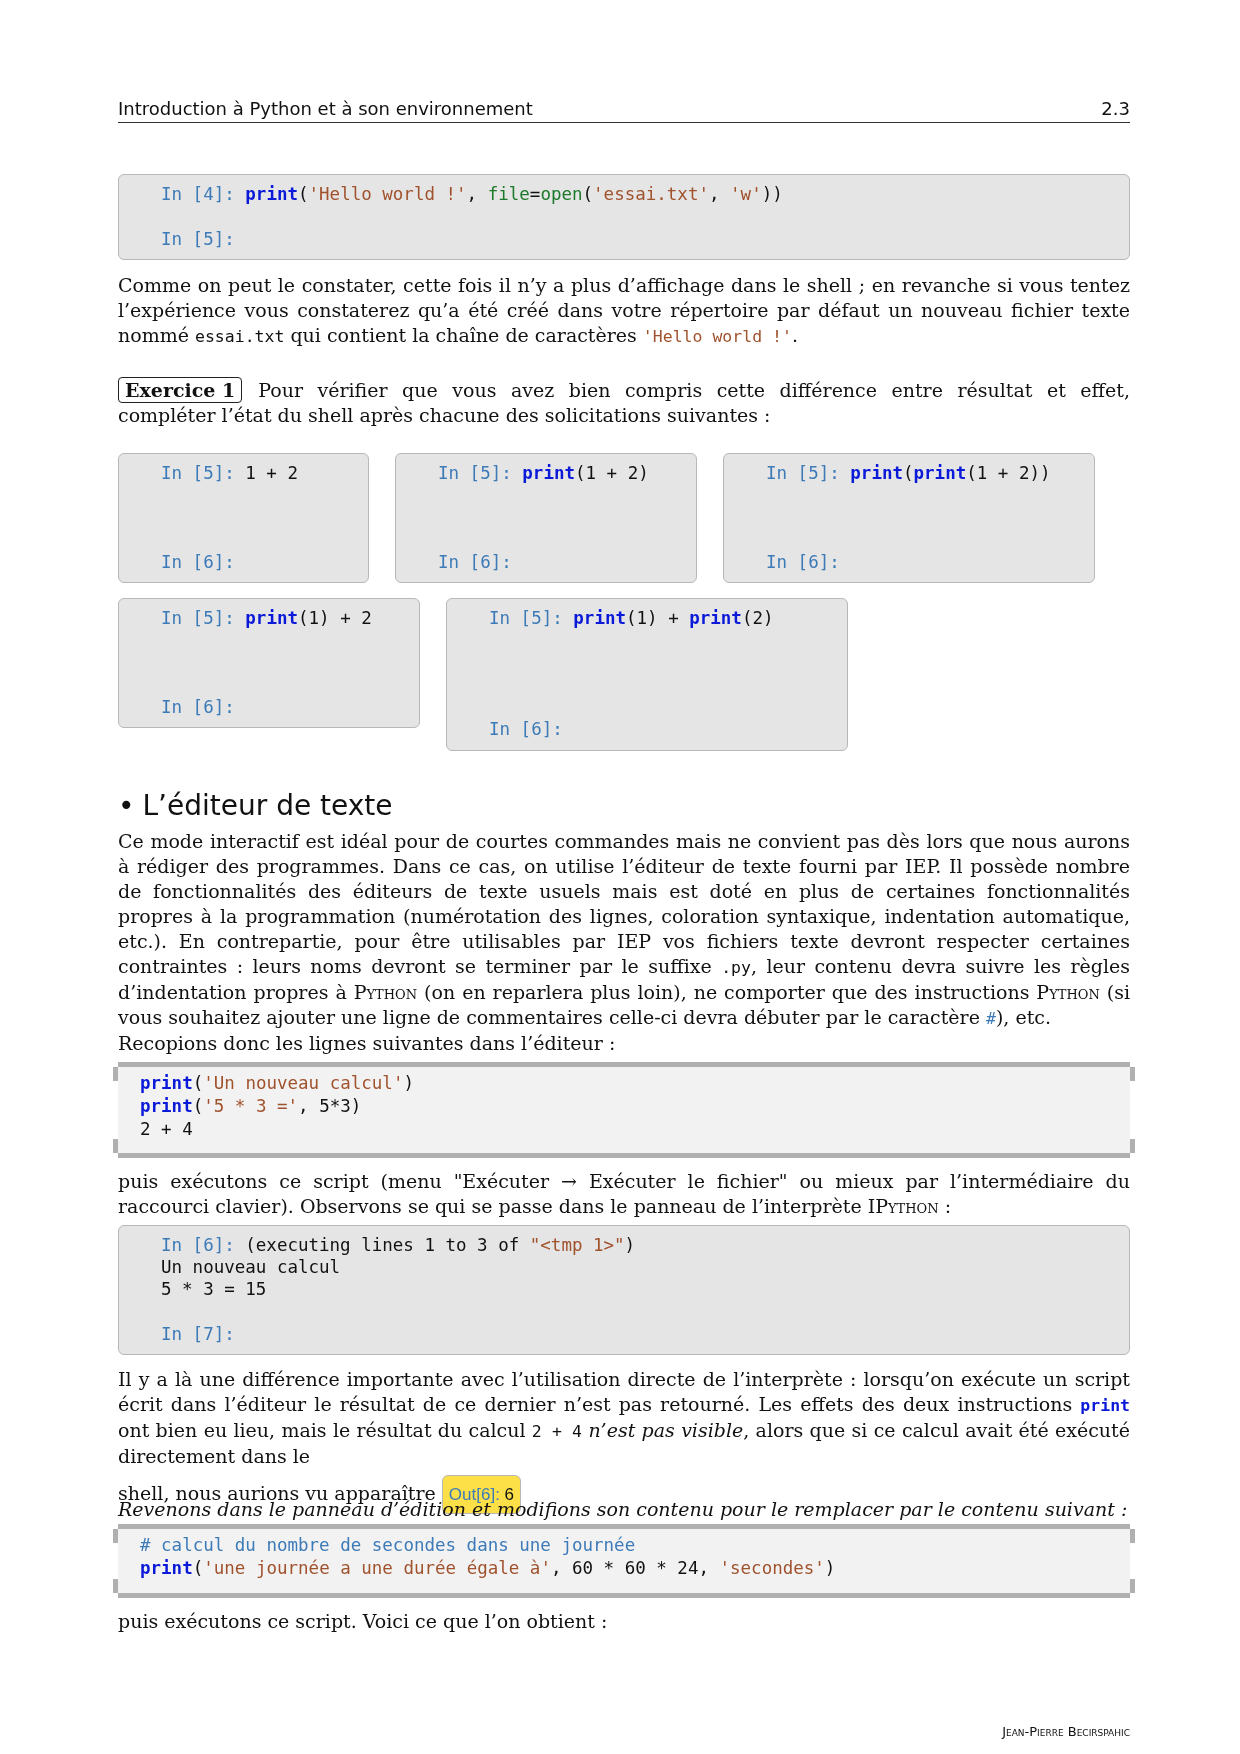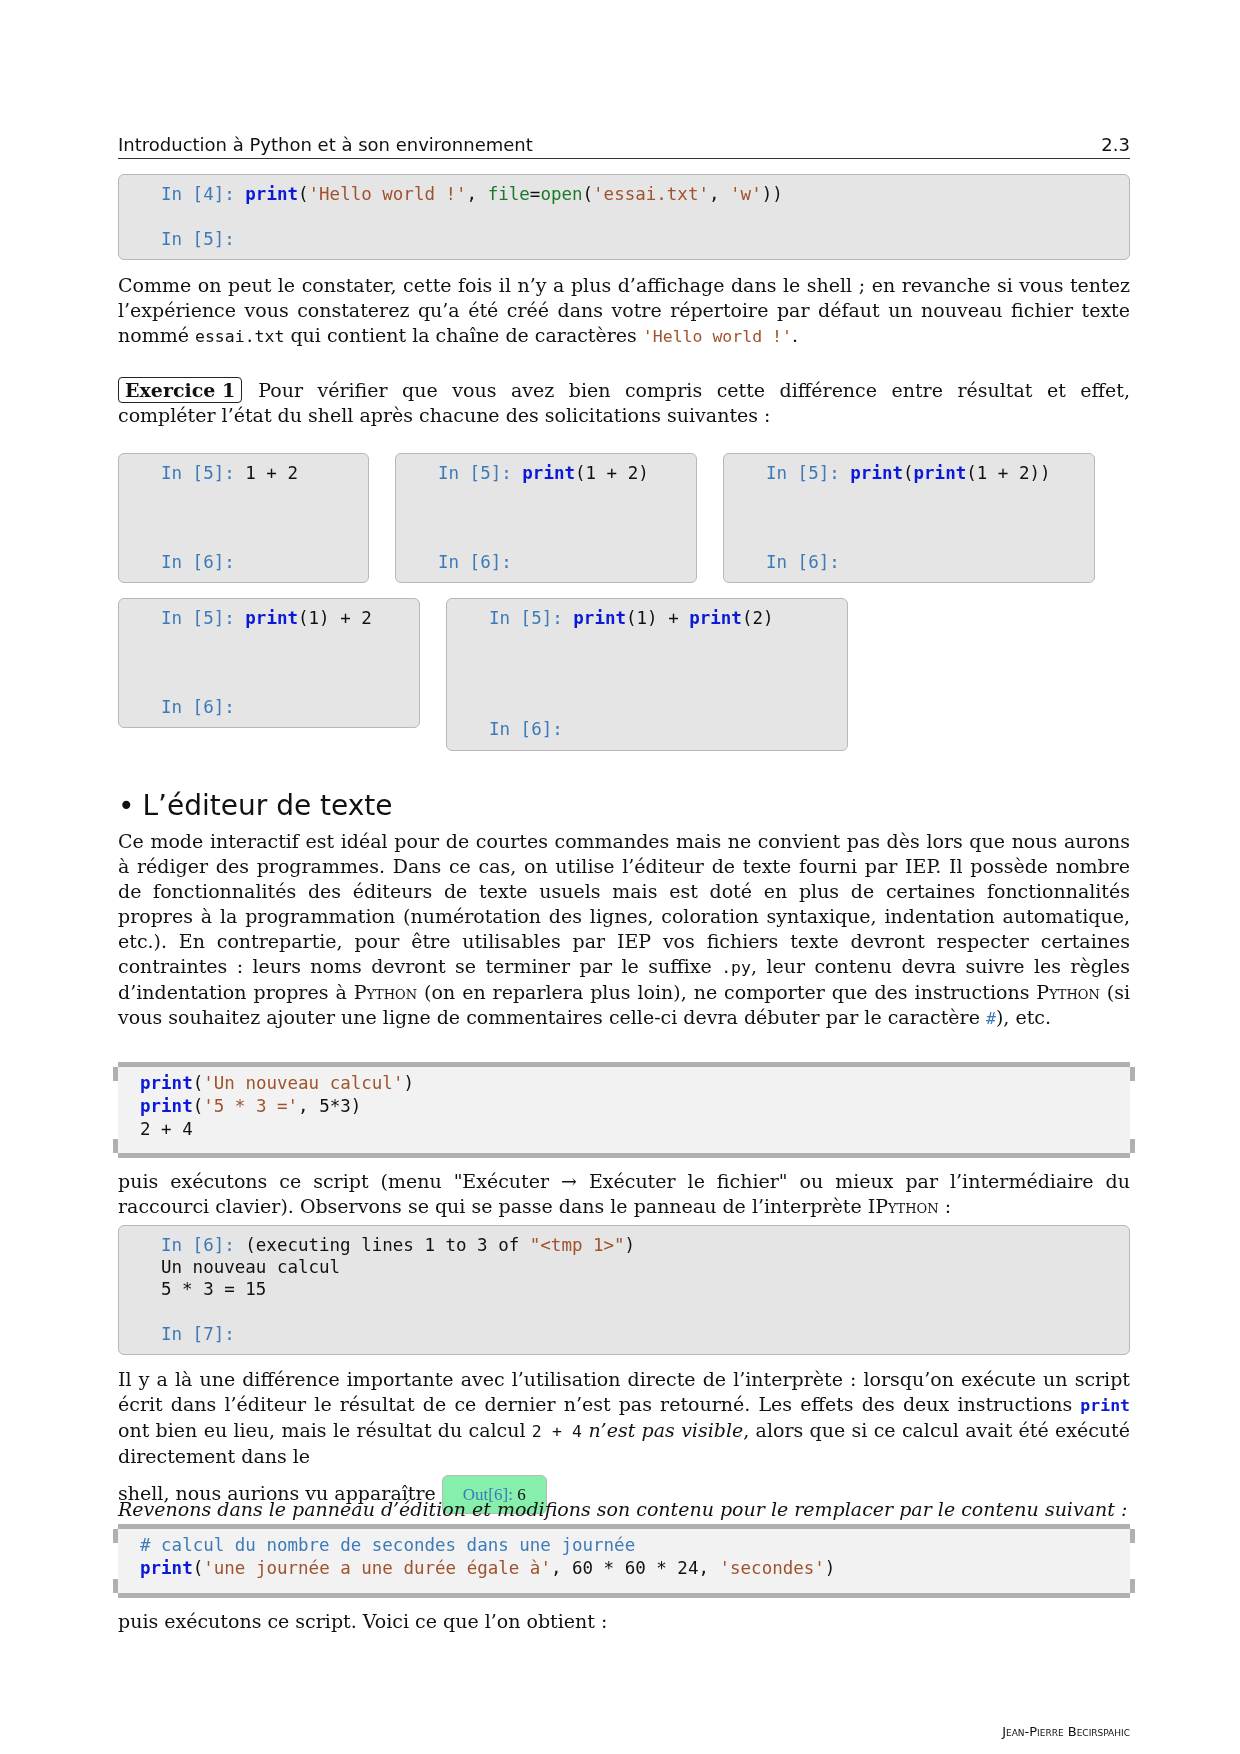--- a/index.html
+++ b/index.html
@@ -1,42 +1,42 @@
 <!DOCTYPE html>
 <html><head>
   <meta charset="utf-8">
   <style>
     html, body { margin: 0; padding: 0; background: #ffffff; }
     body { width: 1240px; height: 1754px; position: relative; overflow: hidden;
            font-family: "DejaVu Serif", "Liberation Serif", serif; color: #111; }
     .abs { position: absolute; }
     .header { left: 118px; top: 96px; width: 1012px; height: 26px; border-bottom: 1px solid #333;
-              font-family: "DejaVu Sans", "Liberation Sans", sans-serif; font-size: 18px; margin-top: 36px; }
+              font-family: "DejaVu Sans", "Liberation Sans", sans-serif; font-size: 18px; }
     .header .title { position: absolute; left: 0; top: 2px; }
     .header .num { position: absolute; right: 0; top: 2px; }
     .shell { background: #e5e5e5; border: 1px solid #b8b8b8; border-radius: 6px; box-sizing: border-box;
              font-family: "DejaVu Sans Mono", "Liberation Mono", monospace; font-size: 17.5px; color: #111; }
     .shell .line { position: absolute; white-space: pre; }
     .prompt { color: #3d7ab8; }
     .kw { color: #0a1ad8; font-weight: bold; }
     .str { color: #a0522d; }
     .bi { color: #1b7a2a; }
     .cmt { color: #3d7ab8; }
     .para { font-size: 19px; line-height: 25px; text-align: justify; text-align-last: left; }
     .para p { margin: 0; }
     .codeinline { font-family: "DejaVu Sans Mono", "Liberation Mono", monospace; font-size: 16.5px; }
     .sc { font-variant: small-caps; }
     .exo-tag { display: inline-block; border: 1px solid #222; border-radius: 4px; padding: 0 6px; font-weight: bold; margin-right: 16px; line-height: 24px; }
     .section-title { font-family: "DejaVu Sans", "Liberation Sans", sans-serif; font-size: 28px; }
     .editor { background: #f2f2f2; box-sizing: border-box; border-top: 5px solid #b0b0b0; border-bottom: 5px solid #b0b0b0;
               font-family: "DejaVu Sans Mono", "Liberation Mono", monospace; font-size: 17.5px; }
     .editor .stub { position: absolute; width: 5px; height: 14px; background: #b0b0b0; }
     .editor .line { position: absolute; left: 22px; white-space: pre; }
-    .out-inline { display: inline-block; background: #86efac; border: 1px solid #b8b8b8; border-radius: 6px;
-                  padding: 6px 20px; font-family: Liberation Serif, serif; font-size: 17px; vertical-align: middle; }
+    .out-inline { display: inline-block; background: #fde047; border: 1px solid #b8b8b8; border-radius: 6px;
+                  padding: 6px 6px; font-family: Liberation Sans, sans-serif; font-size: 17px; vertical-align: middle; }
     .footer { right: 110px; top: 1724px; font-family: "DejaVu Sans", "Liberation Sans", sans-serif; font-size: 13px; font-variant: small-caps; }
   </style>
 </head>
 <body>
 
 <div class="abs header">
   <span class="title">Introduction à Python et à son environnement</span>
   <span class="num">2.3</span>
 </div>
 
@@ -73,20 +73,21 @@
   <div class="line" style="left:42px; top:9px;"><span class="prompt">In [5]:</span> <span class="kw">print</span><span>(1) + </span><span class="kw">print</span><span>(2)</span></div>
   <div class="line prompt" style="left:42px; top:120px;">In [6]:</div>
 </div>
 
 <div class="abs section-title" style="left:118px; top:789px;">
   <span style="margin-right:8px;">•</span><span>L’éditeur de texte</span>
 </div>
 
 <div class="abs para" style="left:118px; top:829px; width:1012px;">
   <p><span>Ce mode interactif est idéal pour de courtes commandes mais ne convient pas dès lors que nous aurons à rédiger des programmes. Dans ce cas, on utilise l’éditeur de texte fourni par IEP. Il possède nombre de fonctionnalités des éditeurs de texte usuels mais est doté en plus de certaines fonctionnalités propres à la programmation (numérotation des lignes, coloration syntaxique, indentation automatique, etc.). En contrepartie, pour être utilisables par IEP vos fichiers texte devront respecter certaines contraintes : leurs noms devront se terminer par le suffixe </span><span class="codeinline">.py</span><span>, leur contenu devra suivre les règles d’indentation propres à </span><span class="sc">Python</span><span> (on en reparlera plus loin), ne comporter que des instructions </span><span class="sc">Python</span><span> (si vous souhaitez ajouter une ligne de commentaires celle-ci devra débuter par le caractère </span><span class="codeinline cmt">#</span><span>), etc.</span></p>
+  <p>Recopions donc les lignes suivantes dans l’éditeur :</p>
 </div>
 
 <div class="abs editor" style="left:118px; top:1062px; width:1012px; height:96px;">
   <div class="stub" style="left:-5px; top:0;"></div>
   <div class="stub" style="right:-5px; top:0;"></div>
   <div class="stub" style="left:-5px; bottom:0;"></div>
   <div class="stub" style="right:-5px; bottom:0;"></div>
   <div class="line" style="top:6px;"><span class="kw">print</span><span>(</span><span class="str">'Un nouveau calcul'</span><span>)</span></div>
   <div class="line" style="top:29px;"><span class="kw">print</span><span>(</span><span class="str">'5 * 3 ='</span><span>, 5*3)</span></div>
   <div class="line" style="top:52px;">2 + 4</div>

